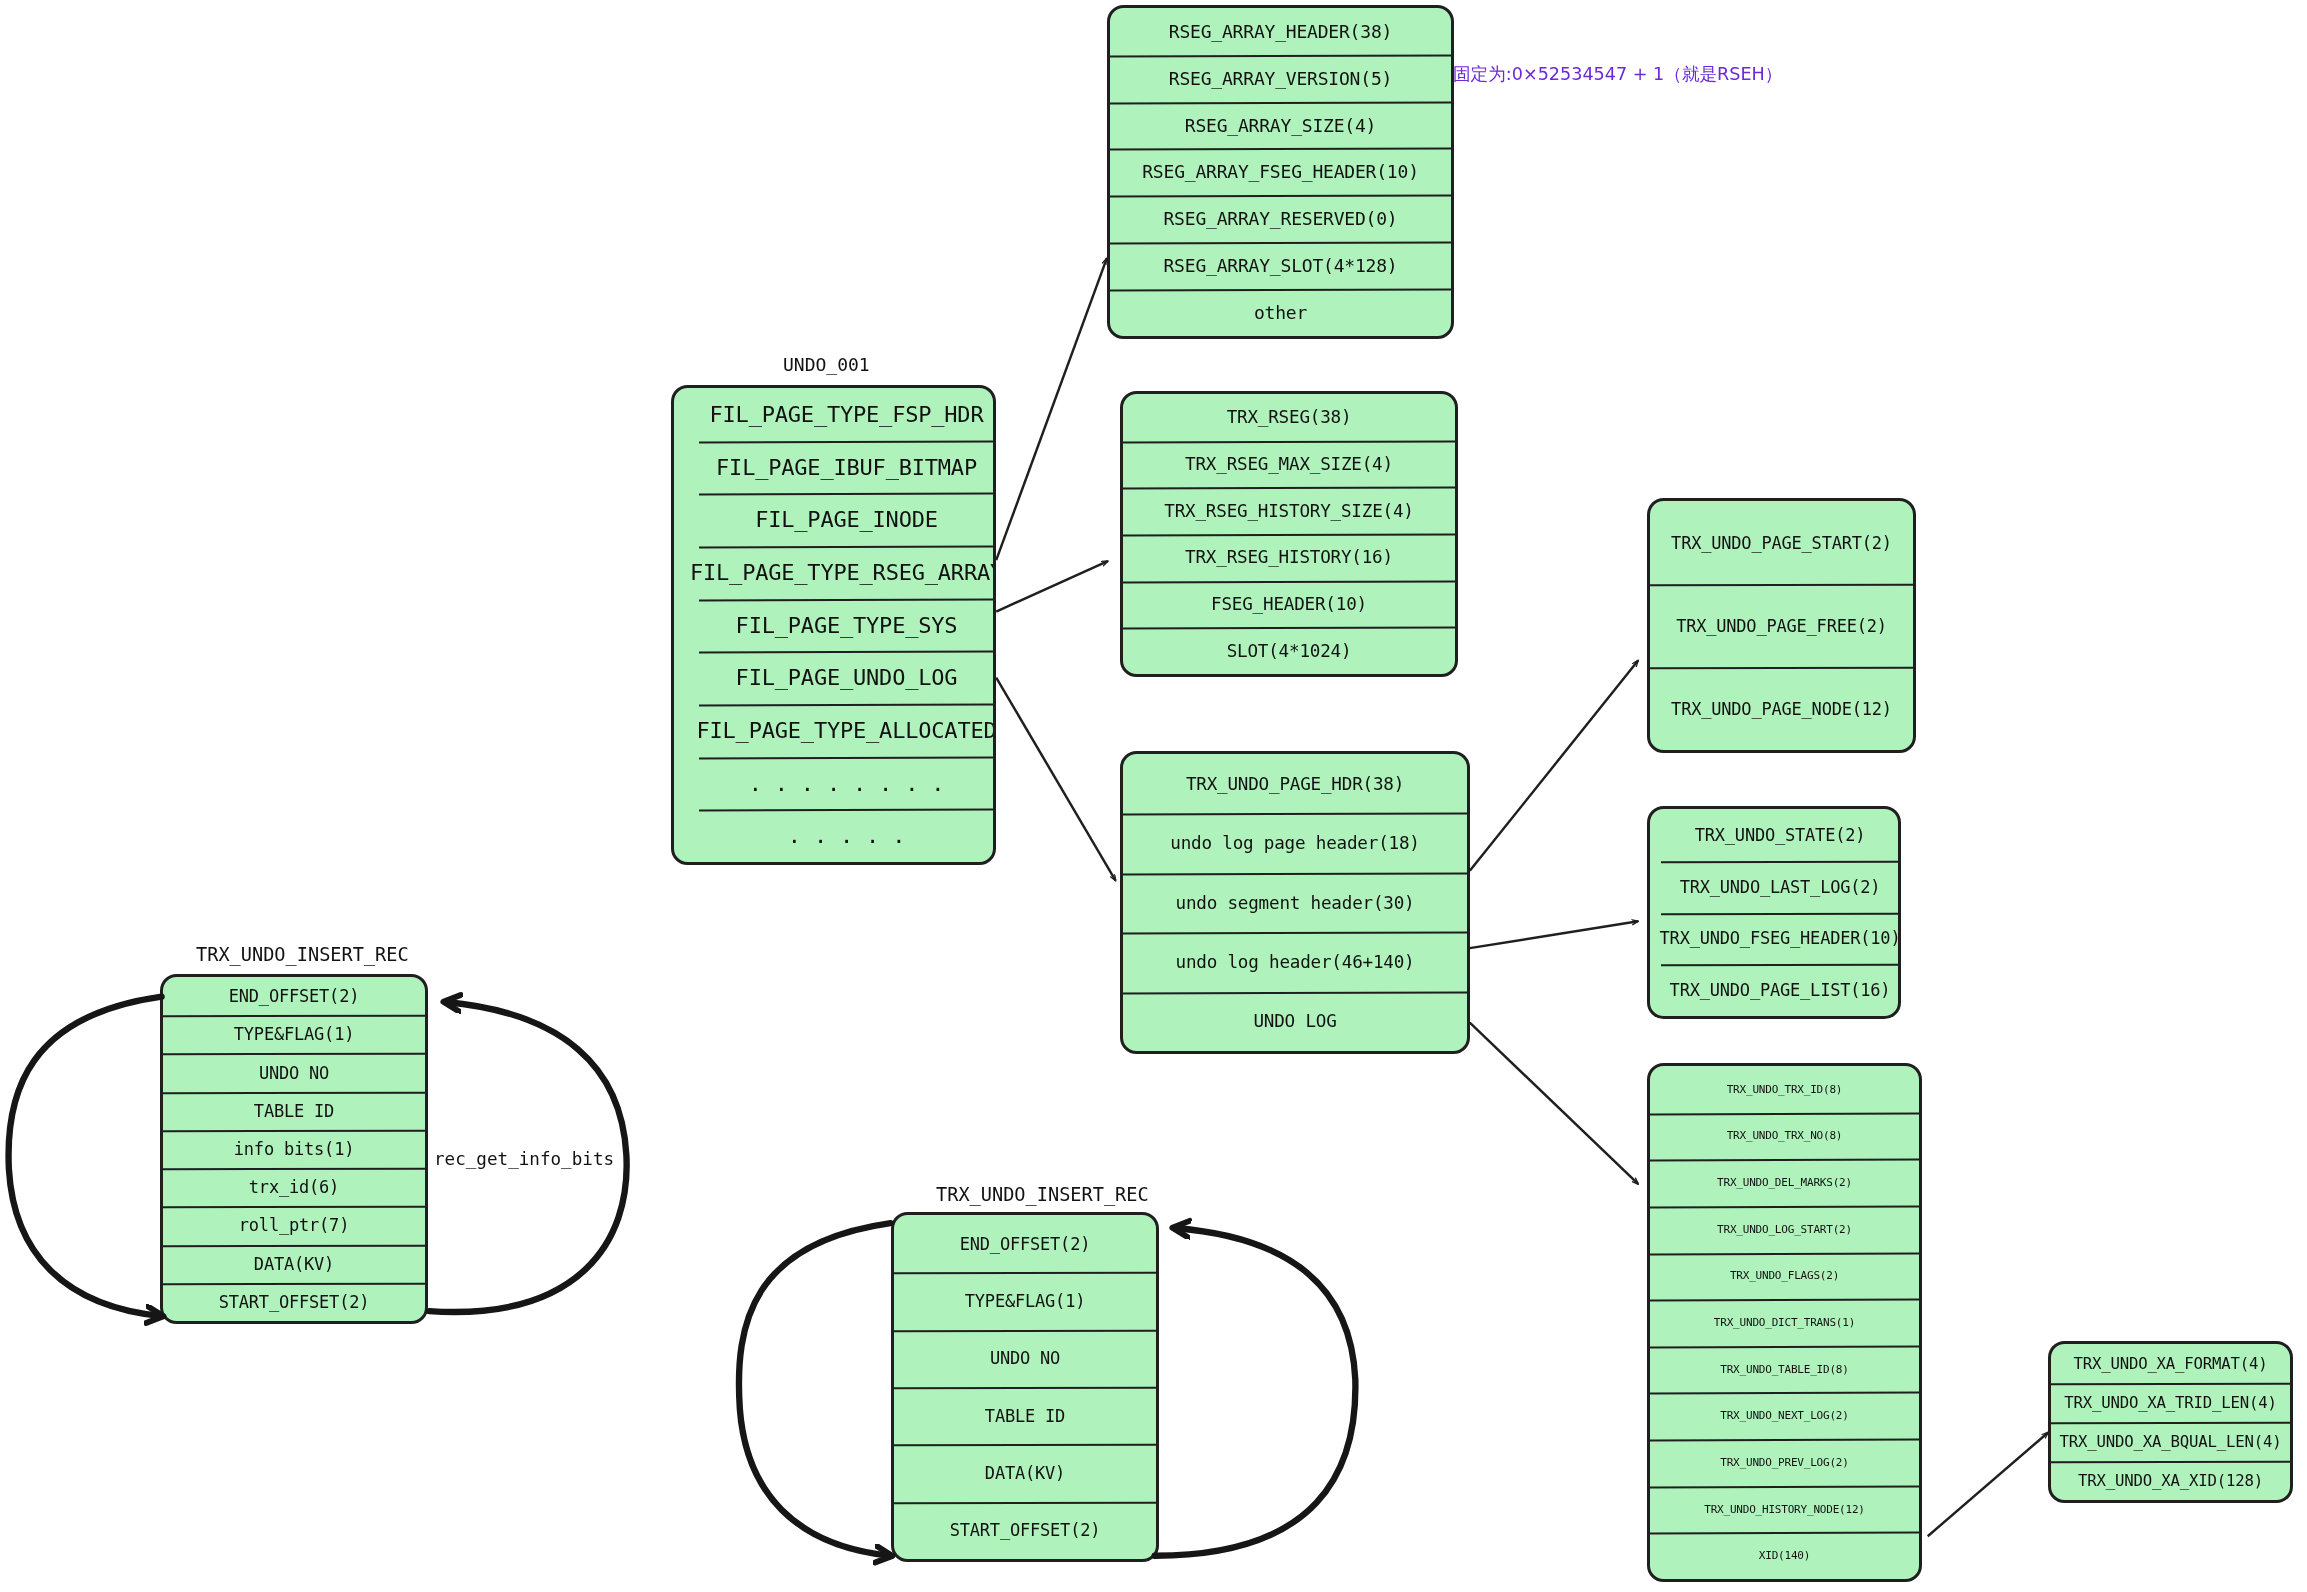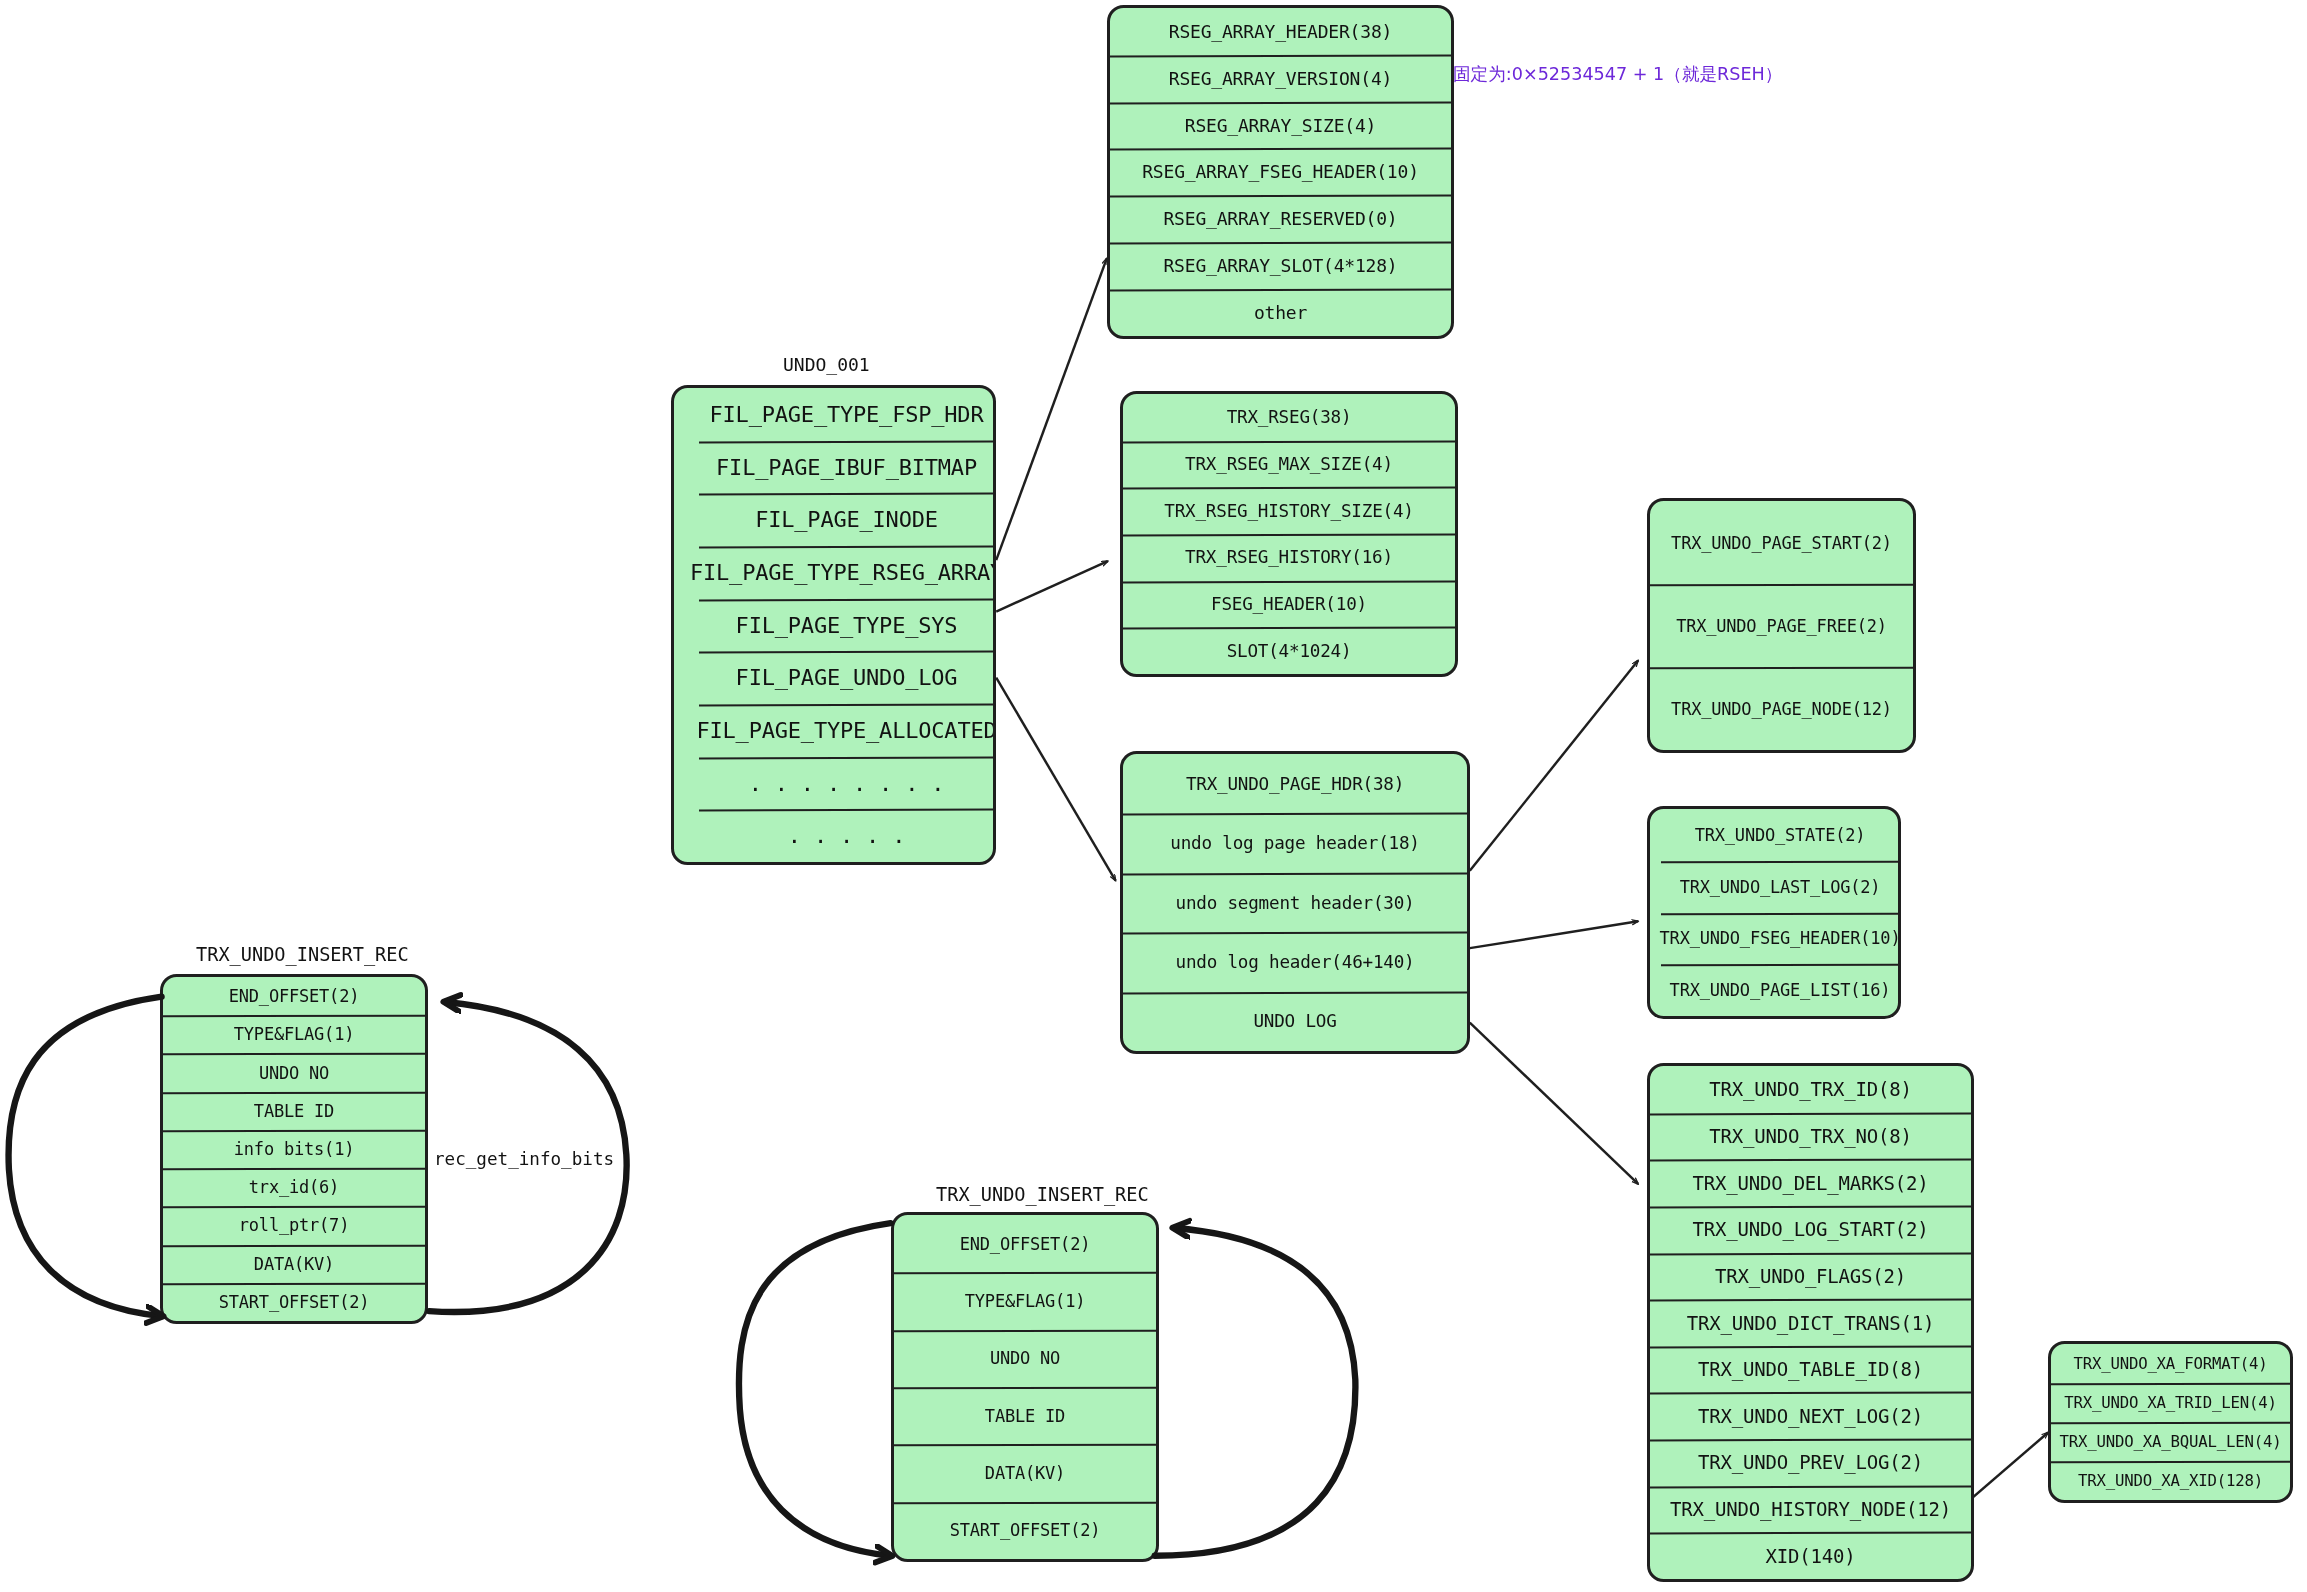--- a/index.html
+++ b/index.html
@@ -126,21 +126,21 @@
 
     <path d="M330,2037 C60,2075 10,2230 18,2390 C28,2560 130,2670 330,2690" fill="none" stroke="#161616" stroke-width="13" stroke-linecap="round" marker-end="url(#arrowThick)"></path>
 
     <path d="M2360,3180 C2690,3180 2775,3010 2770,2820 C2762,2640 2650,2530 2400,2510" fill="none" stroke="#161616" stroke-width="13" stroke-linecap="round" marker-end="url(#arrowThick)"></path>
 
     <path d="M1820,2500 C1540,2540 1500,2700 1512,2880 C1525,3050 1625,3160 1820,3180" fill="none" stroke="#161616" stroke-width="13" stroke-linecap="round" marker-end="url(#arrowThick)"></path>
   </svg>
 
   <div class="node" style="left:1107px; top:4.9px; width:347px; height:334px; font-size:18px;">
     <div class="row">RSEG_ARRAY_HEADER(38)</div>
-    <div class="row">RSEG_ARRAY_VERSION(4)</div>
+    <div class="row">RSEG_ARRAY_VERSION(5)</div>
     <div class="row">RSEG_ARRAY_SIZE(4)</div>
     <div class="row">RSEG_ARRAY_FSEG_HEADER(10)</div>
     <div class="row">RSEG_ARRAY_RESERVED(0)</div>
     <div class="row">RSEG_ARRAY_SLOT(4*128)</div>
     <div class="row">other</div>
   </div>
   <div class="note" style="left:1453px; top:62px; font-size:17.6px;">固定为:0×52534547 + 1（就是RSEH）</div>
 
   <div class="node-title" style="left:783px; top:354px; font-size:18px;">UNDO_001</div>
   <div class="node" style="left:671px; top:385px; width:325px; height:480px; font-size:22px;padding-left:26px;">
@@ -178,21 +178,21 @@
     <div class="row">TRX_UNDO_PAGE_NODE(12)</div>
   </div>
 
   <div class="node" style="left:1647px; top:806px; width:254px; height:213px; font-size:17px;padding-left:12px;">
     <div class="row">TRX_UNDO_STATE(2)</div>
     <div class="row">TRX_UNDO_LAST_LOG(2)</div>
     <div class="row">TRX_UNDO_FSEG_HEADER(10)</div>
     <div class="row">TRX_UNDO_PAGE_LIST(16)</div>
   </div>
 
-  <div class="node" style="left:1647px; top:1063px; width:327px; height:519px; font-size:19px;">
+  <div class="node" style="left:1647px; top:1063px; width:275px; height:519px; font-size:11px;">
     <div class="row">TRX_UNDO_TRX_ID(8)</div>
     <div class="row">TRX_UNDO_TRX_NO(8)</div>
     <div class="row">TRX_UNDO_DEL_MARKS(2)</div>
     <div class="row">TRX_UNDO_LOG_START(2)</div>
     <div class="row">TRX_UNDO_FLAGS(2)</div>
     <div class="row">TRX_UNDO_DICT_TRANS(1)</div>
     <div class="row">TRX_UNDO_TABLE_ID(8)</div>
     <div class="row">TRX_UNDO_NEXT_LOG(2)</div>
     <div class="row">TRX_UNDO_PREV_LOG(2)</div>
     <div class="row">TRX_UNDO_HISTORY_NODE(12)</div>

